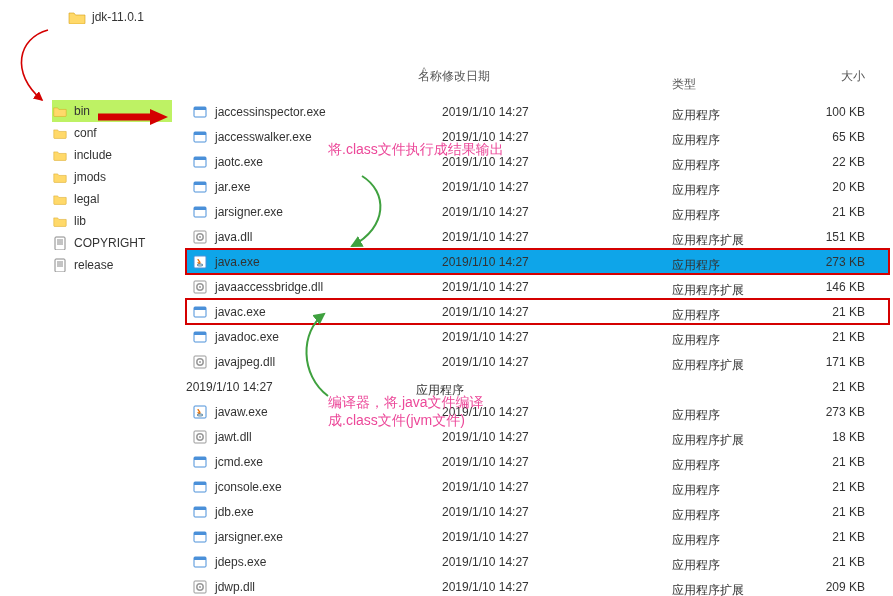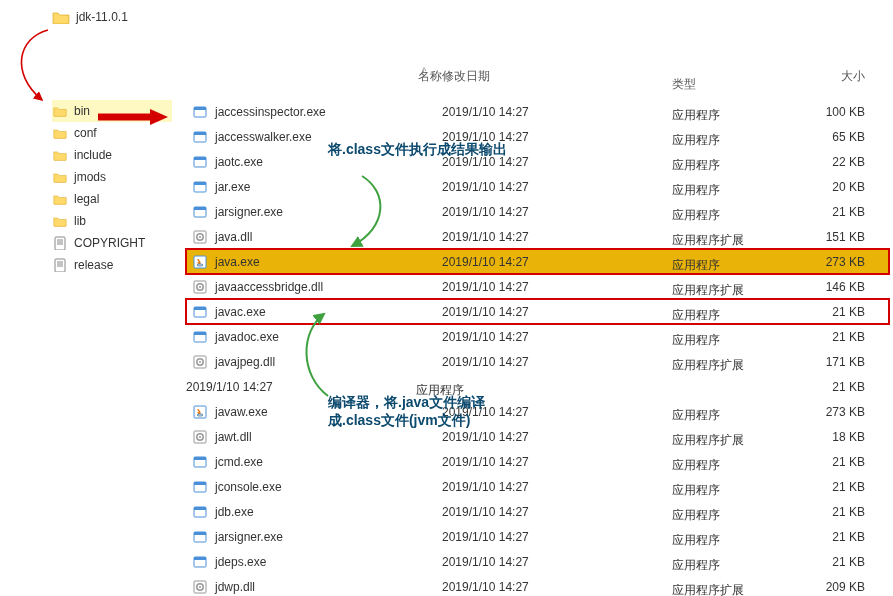--- a/index.html
+++ b/index.html
@@ -1,44 +1,44 @@
 <!DOCTYPE html>
 <html><head>
 <meta charset="utf-8">
 <style>
 * { box-sizing: border-box; margin: 0; padding: 0; }
 body { font-family: "Microsoft YaHei", "Segoe UI", sans-serif; font-size: 12px; color: #333; background: #fff; width: 893px; height: 596px; position: relative; overflow: hidden; }
 
-.root-folder { position: absolute; top: 10px; left: 52px; display: flex; align-items: center; gap: 6px; }
+.root-folder { position: absolute; top: 10px; left: 68px; display: flex; align-items: center; gap: 6px; }
 .folder-icon { width: 18px; height: 14px; display: inline-block; }
 .folder-icon svg { width: 100%; height: 100%; }
 
 .tree { position: absolute; top: 100px; left: 52px; width: 120px; }
 .tree-item { display: flex; align-items: center; gap: 6px; padding: 3px 0; cursor: pointer; }
-.tree-item.selected { background: #fef9c3; }
+.tree-item.selected { background: #bef264; }
 .file-icon { width: 16px; height: 16px; display: inline-flex; align-items: center; justify-content: center; }
 .file-icon svg { width: 14px; height: 14px; }
 
 .curve-arrow { position: absolute; top: 28px; left: 8px; width: 45px; height: 75px; }
 .red-arrow { position: absolute; top: 108px; left: 98px; }
 
 .file-pane { position: absolute; top: 64px; left: 186px; right: 4px; }
 .headers { display: flex; color: #555; padding: 4px 0 6px 0; border-bottom: 0px solid transparent; }
 .col-name   { width: 256px; padding-left: 6px; text-align: right; }
 .col-date   { width: 230px; }
 .col-type   { width: 150px; margin-top: 8px; }
 .col-size   { flex: 1; text-align: right; padding-right: 24px; }
 .sort-caret { position: absolute; left: 236px; top: 2px; color: #888; font-size: 9px; }
 
 .row { display: flex; align-items: center; height: 25px; position: relative; }
 .row .col-name { display: flex; align-items: center; gap: 7px; padding-left: 6px; }
-.row.selected { background: #eab308; }
+.row.selected { background: #0ea5e9; }
 .row.boxed { outline: 2px solid #d40000; outline-offset: -1px; }
 
-.annot { position: absolute; color: #0c4a6e; font-size: 14px; line-height: 1.3; z-index: 5; font-weight: bold; }
+.annot { position: absolute; color: #ec4899; font-size: 14px; line-height: 1.3; z-index: 5; }
 .annot1 { top: 140px; left: 328px; }
 .annot2 { top: 393px; left: 328px; width: 190px; }
 
 .green-arrow { position: absolute; z-index: 4; }
 </style>
 </head>
 <body>
 
 <svg width="0" height="0" style="position:absolute">
 <defs>

